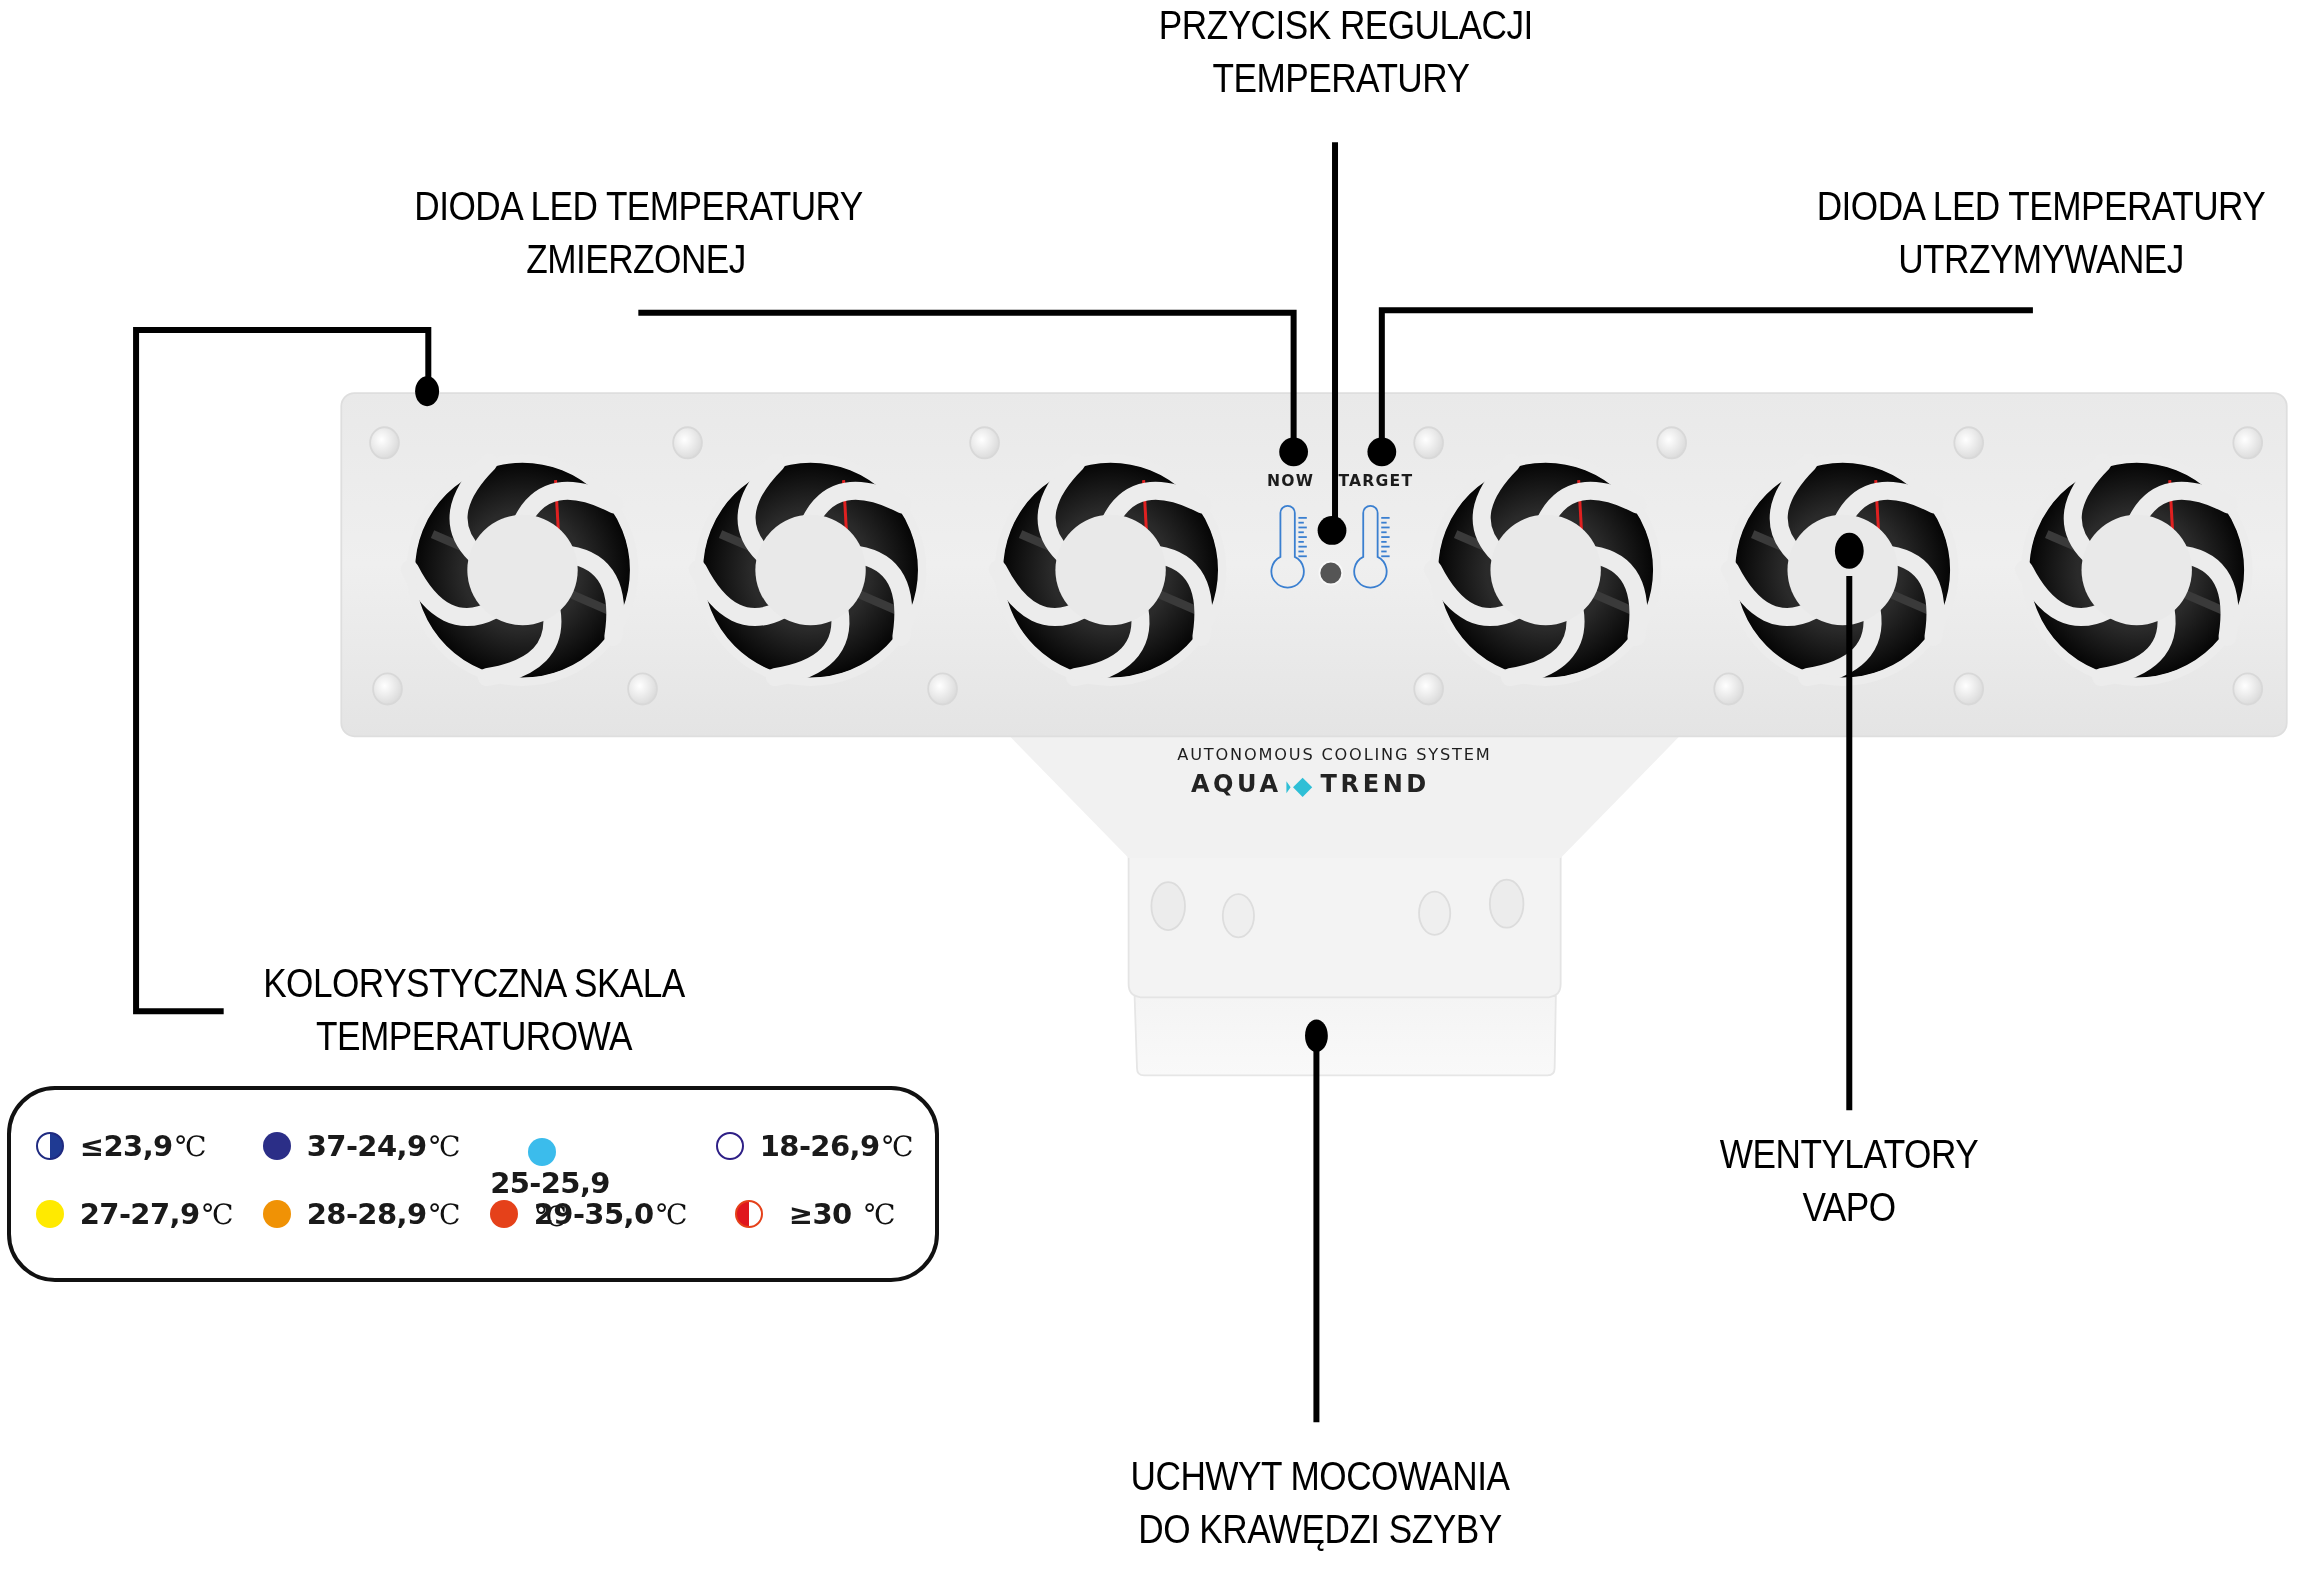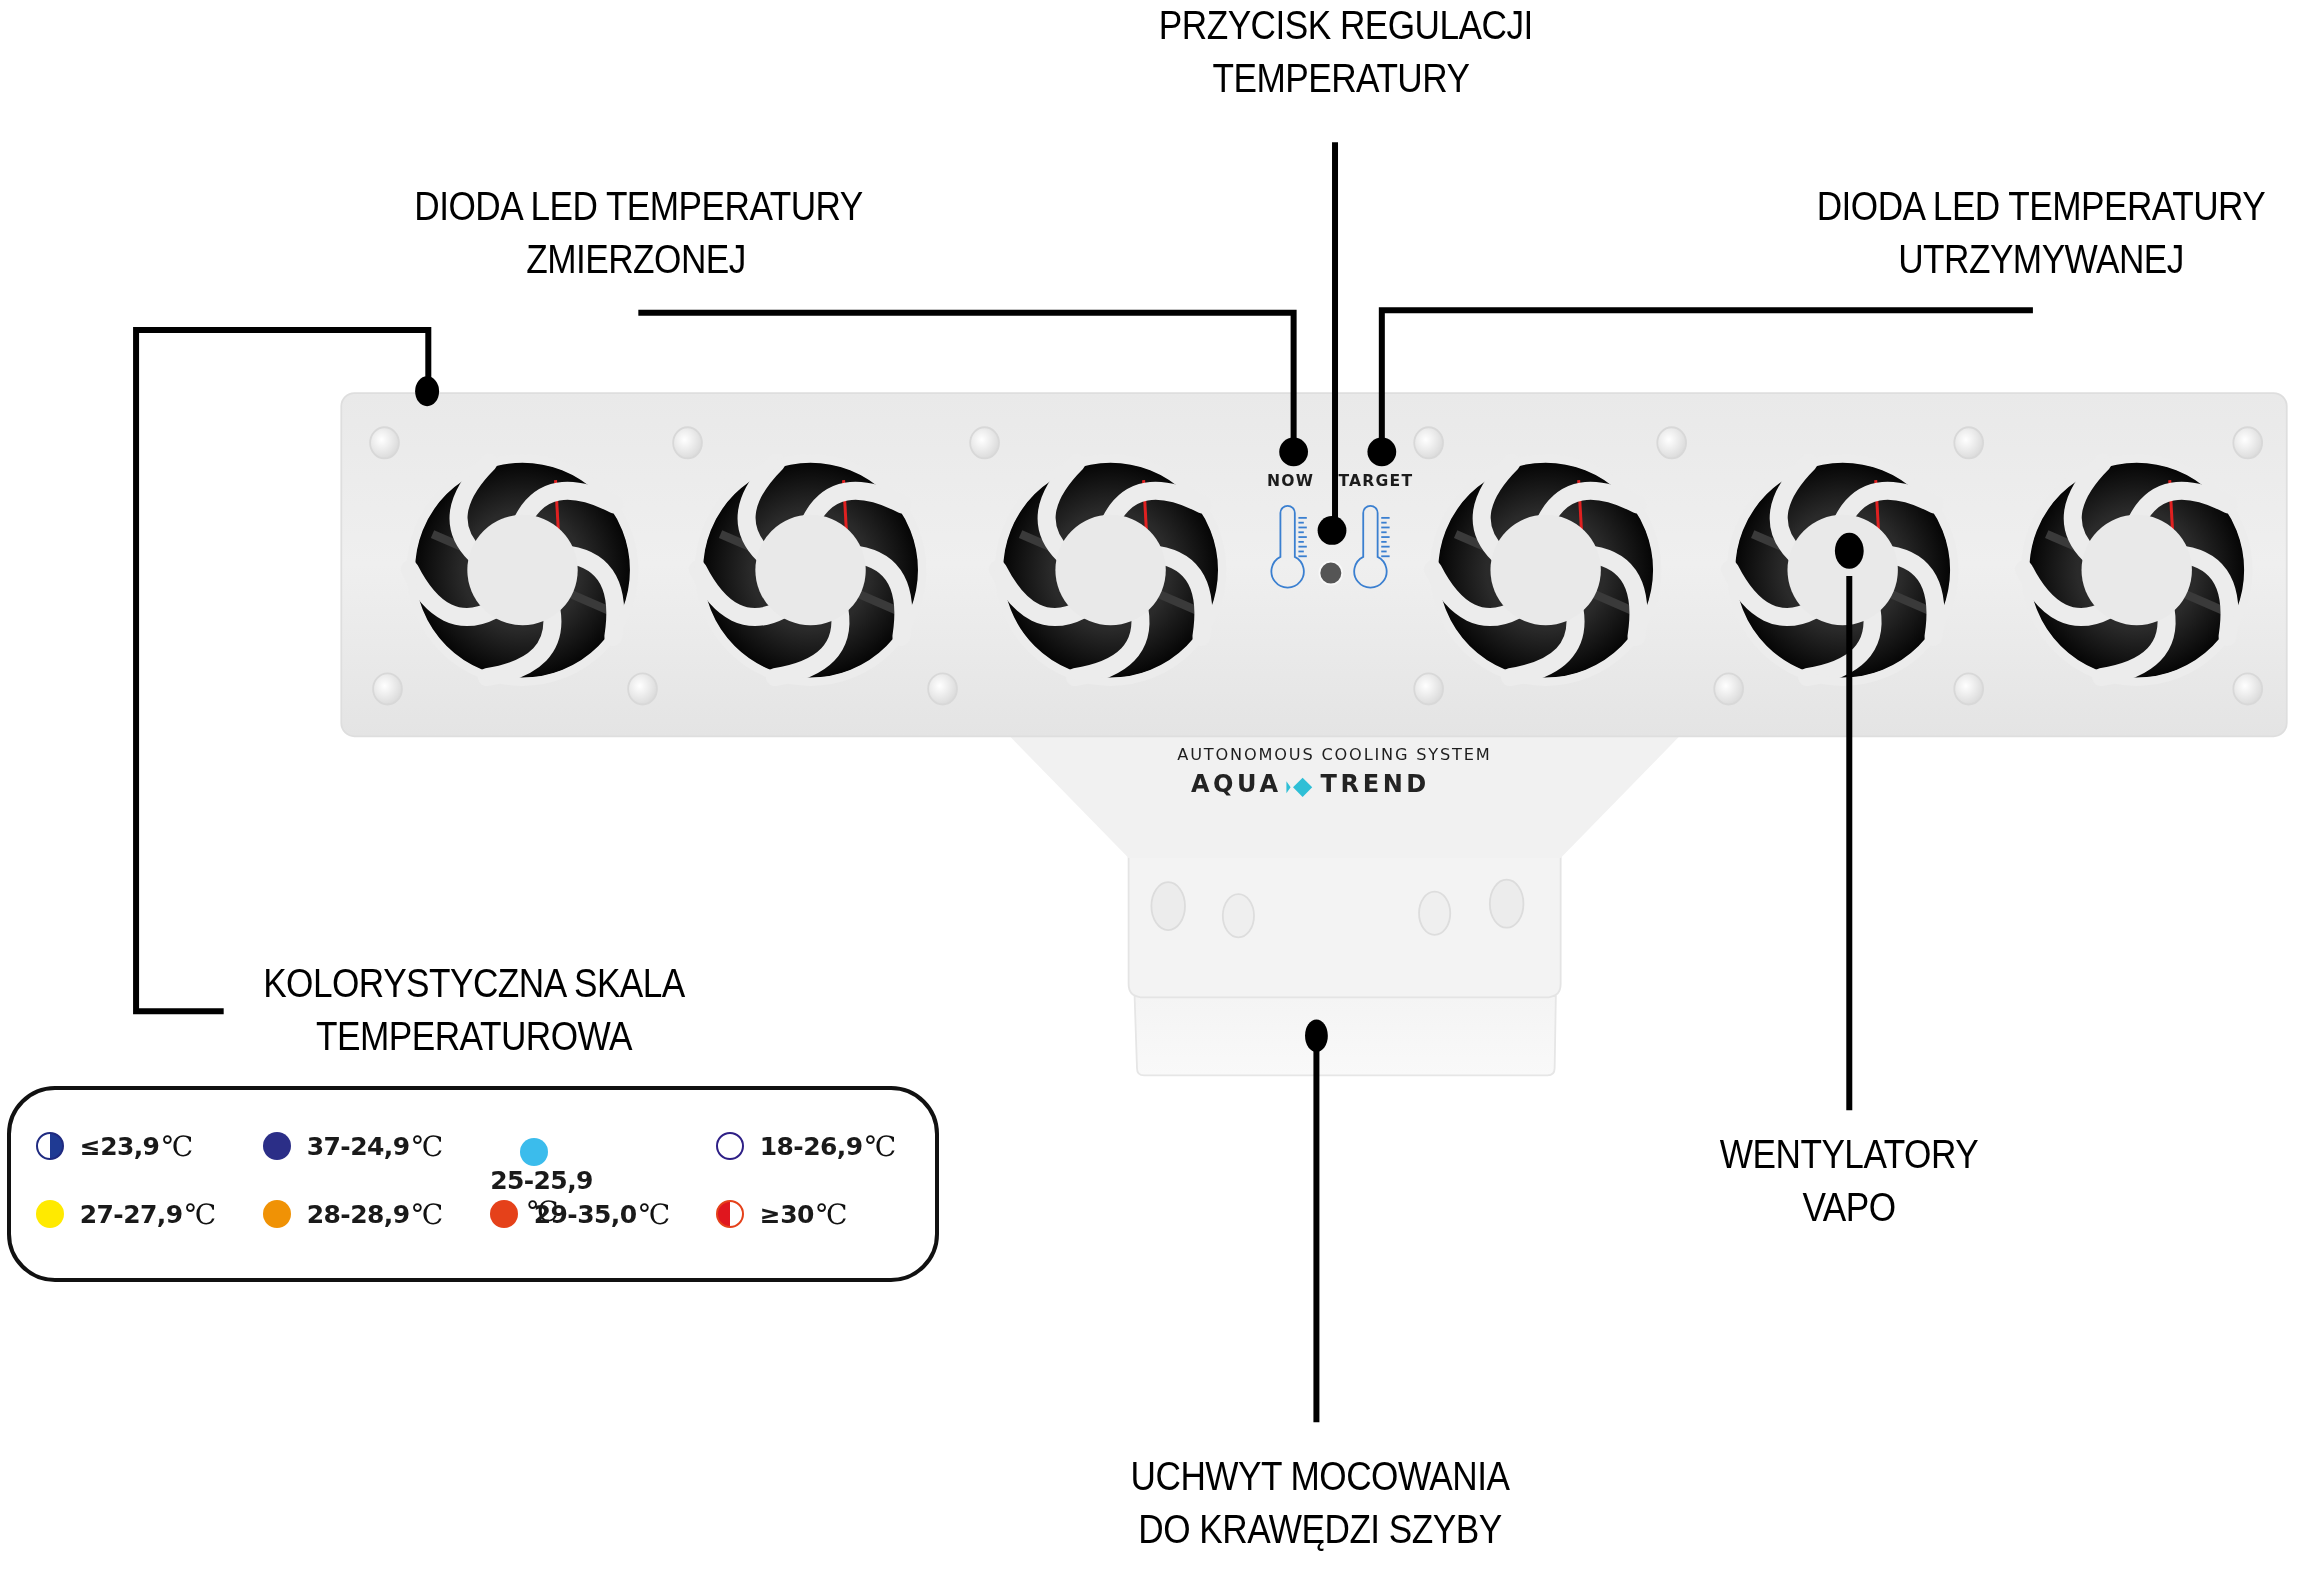--- a/index.html
+++ b/index.html
@@ -7,21 +7,21 @@
          font-family: "Liberation Sans", sans-serif; color: #000; }
   #scene { position: absolute; left: 0; top: 0; width: 2319px; height: 1586px; }
   .callout { position: absolute; text-align: center; font-family: "Liberation Sans Narrow", "Liberation Sans", sans-serif;
              font-size: 40px; line-height: 53px; letter-spacing: -0.6px; color: #000; white-space: nowrap;
              transform: scaleX(0.88); transform-origin: center top; }
   .callout span { display: block; }
   .legend-box { position: absolute; left: 7.2px; top: 1086px; width: 932px; height: 196px;
                 border: 4.2px solid #111; border-radius: 48px; box-sizing: border-box; background: #fff; }
   .legend-item { position: absolute; display: flex; align-items: center; height: 36px; }
   .legend-dot { width: 28px; height: 28px; border-radius: 50%; box-sizing: border-box; margin-right: 15.6px; flex: none; }
-  .legend-label { font-family: "DejaVu Sans", sans-serif; font-weight: bold; font-size: 25px; letter-spacing: -0.6px; color: #1a1a1a; }
+  .legend-label { font-family: "DejaVu Sans", sans-serif; font-weight: bold; font-size: 29px; letter-spacing: -0.6px; color: #1a1a1a; }
   .legend-unit { font-family: "DejaVu Serif", serif; font-weight: normal; font-size: 28px; margin-left: 2.4px; color: #111; }
 </style>
 </head>
 <body>
 
 <div id="scene">
 
   <svg id="device-svg" width="2319" height="1586" viewBox="0 0 3863 2643" style="position:absolute;left:0;top:0;">
     <defs>
       <linearGradient id="bodyGrad" x1="0" y1="0" x2="0" y2="1">
@@ -261,20 +261,20 @@
       <div class="legend-item" style="left: 252px; top: 106px; text-align: right;">
         <span class="legend-dot" style="background: rgb(240, 146, 5);"></span>
         <span class="legend-label">28-28,9</span>
         <span class="legend-unit">℃</span>
       </div>
       <div class="legend-item" style="left: 479px; top: 106px;">
         <span class="legend-dot" style="background: rgb(229, 65, 26);"></span>
         <span class="legend-label">29-35,0</span>
         <span class="legend-unit">℃</span>
       </div>
-      <div class="legend-item" style="left: 705px; top: 106px;">
+      <div class="legend-item" style="left: 724px; top: 106px; gap: 10px;">
         <span class="legend-dot" style="background: linear-gradient(to right, rgb(224, 22, 30) 50%, rgb(255, 255, 255) 50%); border: 2.4px solid rgb(229, 65, 26);"></span>
         <span class="legend-label">≥30</span>
         <span class="legend-unit">℃</span>
       </div>
     </div>
 </div>
 
 
 </body></html>

